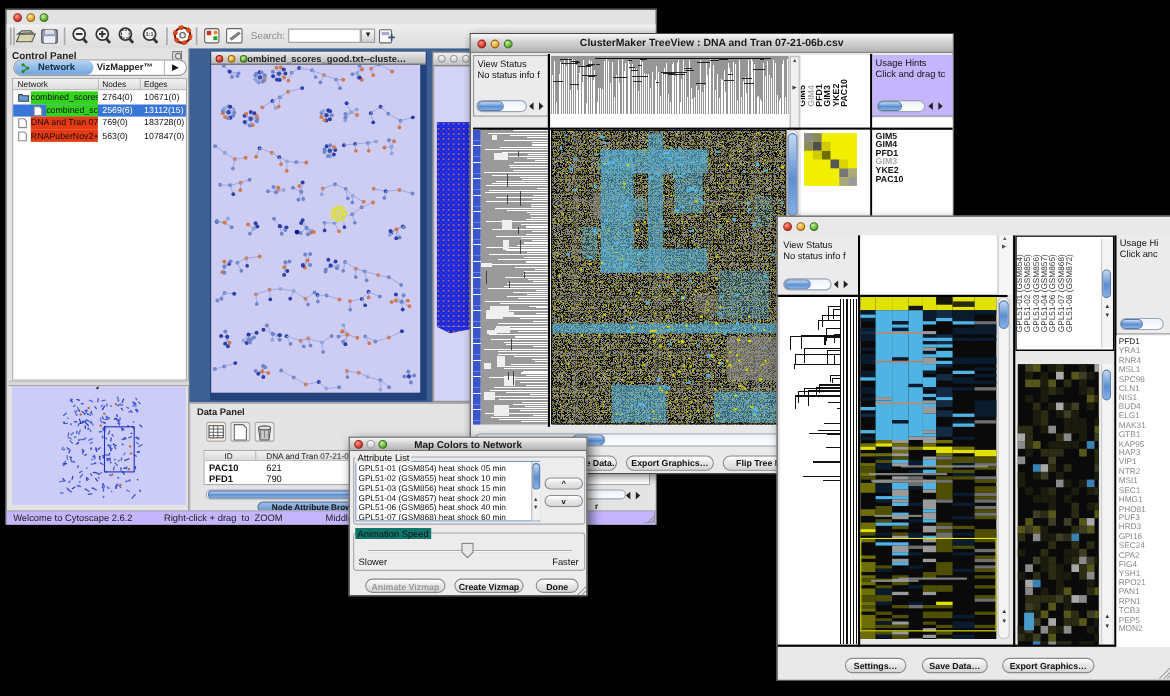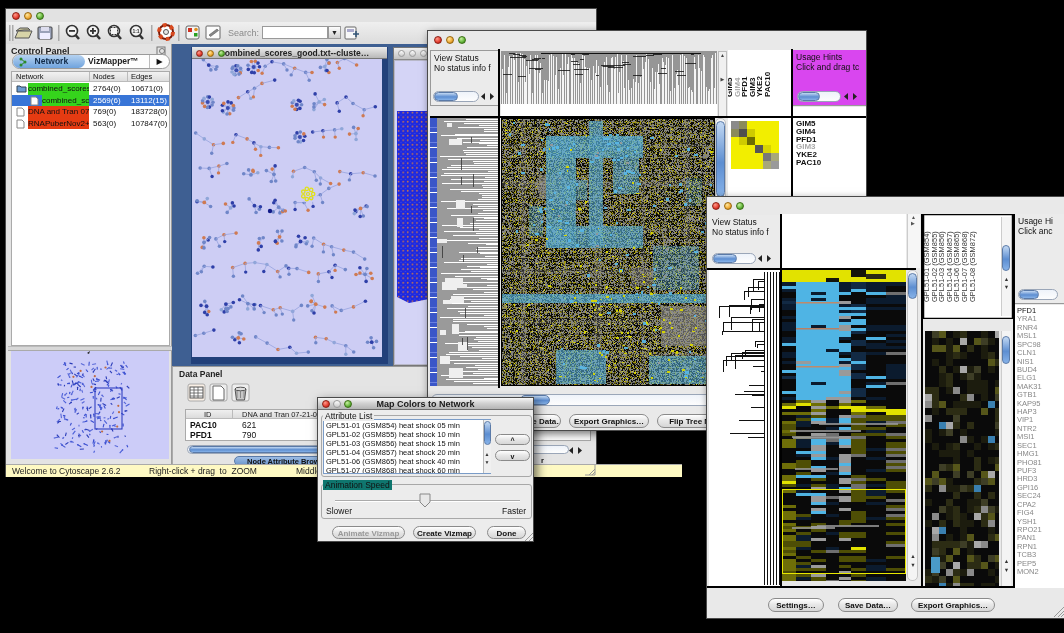--- a/index.html
+++ b/index.html
@@ -1158,30 +1158,31 @@
 </div>
 <div class="aqua" style="left:14px;top:78px;width:382px;height:9px"></div>
 <div class="athumb" style="left:16px;top:79px;width:330px;height:7px"></div>
 <svg class="abs" style="left:394px;top:78px" width="18" height="11" viewBox="0 0 18 11">
           <path d="M6 2 L2 5.5 L6 9 z" fill="#222"></path>
           <path d="M11 2 L15 5.5 L11 9 z" fill="#222"></path>
         </svg>
 <div class="abs" style="left:61px;top:89px;width:110px;height:10px;background:linear-gradient(#9cbce4,#6b95cc);border:1px solid #5a7aa8;border-radius:5px;font-size:7.5px;font-weight:bold;color:#111;text-align:center;line-height:9px;white-space:nowrap;overflow:hidden">Node Attribute Browser</div>
 <div class="abs" style="left:368px;top:89px;font-size:7.5px;font-weight:bold;color:#111">r</div>
 </div>
-<div class="abs" style="left:0;top:455px;width:676px;height:13px;background:#fef9c3;border-top:1px solid #aaa;font-size:8.5px;color:#222;line-height:12px">
+<div class="abs" style="left:0;top:455px;width:590px;height:13px;background:#c4b5fd;border-top:1px solid #aaa;font-size:8.5px;color:#222;line-height:12px">
         <span class="abs" style="left:6px">Welcome to Cytoscape 2.6.2</span>
         <span class="abs" style="left:143px">Right-click + drag&nbsp;&nbsp;to&nbsp;&nbsp;ZOOM</span>
         <span class="abs" style="left:290px">Middle-</span>
       </div>
 <svg class="abs" style="left:578px;top:455px" width="12" height="12">
         <path d="M11 1 L11 11 L1 11 M11 5 L5 11 M11 8 L8 11" stroke="#999" fill="none"></path>
       </svg>
 </div>
 <div class="win" style="left:427px;top:30px;width:440px;height:401px;background:#e9e9e9">
+<div class="tbar" style="height:17px;line-height:17px;font-size:9.5px">ClusterMaker TreeView : DNA and Tran 07-21-06b.csv</div>
 <div class="lt ltr" style="left:6px;top:4.5px"></div>
 <div class="lt lty" style="left:18px;top:4.5px"></div>
 <div class="lt ltg" style="left:30px;top:4.5px"></div>
 <div class="abs" style="left:2px;top:19px;width:69px;height:56px;background:#ebebeb;border:1px solid #999;font-size:8.5px;color:#111;line-height:10px;padding:2px 0 0 3px">View Status<br>No status info f</div>
 <div class="aqua" style="left:5px;top:60px;width:46px;height:11px"></div>
 <div class="athumb" style="left:6px;top:61px;width:24px;height:9px"></div>
 <svg class="abs" style="left:51px;top:60px" width="18" height="11" viewBox="0 0 18 11">
         <path d="M6 2 L2 5.5 L6 9 z" fill="#222"></path>
         <path d="M11 2 L15 5.5 L11 9 z" fill="#222"></path>
       </svg>
@@ -1359,21 +1360,21 @@
 <svg class="abs" style="left:300px;top:19px" width="63" height="66" viewBox="0 0 63 66">
         <rect width="63" height="66" fill="#fff"></rect>
         <text x="6.0" y="49" font-size="8" font-weight="bold" fill="#111" transform="rotate(-90 4.0 49)" font-family="Liberation Sans">GIM5</text>
         <text x="13.6" y="49" font-size="8" font-weight="bold" fill="#aaa" transform="rotate(-90 11.6 49)" font-family="Liberation Sans">GIM4</text>
         <text x="21.2" y="49" font-size="8" font-weight="bold" fill="#111" transform="rotate(-90 19.2 49)" font-family="Liberation Sans">PFD1</text>
         <text x="28.799999999999997" y="49" font-size="8" font-weight="bold" fill="#111" transform="rotate(-90 26.799999999999997 49)" font-family="Liberation Sans">GIM3</text>
         <text x="36.4" y="49" font-size="8" font-weight="bold" fill="#111" transform="rotate(-90 34.4 49)" font-family="Liberation Sans">YKE2</text>
         <text x="44.0" y="49" font-size="8" font-weight="bold" fill="#111" transform="rotate(-90 42.0 49)" font-family="Liberation Sans">PAC10</text>
       </svg>
 <div class="blk" style="left:363px;top:18px;width:2px;height:150px"></div>
-<div class="abs" style="left:365px;top:19px;width:73px;height:56px;background:#d946ef;border-bottom:1px solid #999;font-size:8.5px;color:#111;line-height:10px;padding:2px 0 0 3px">Usage Hints<br>Click and drag tc</div>
+<div class="abs" style="left:365px;top:19px;width:73px;height:56px;background:#c4b5fd;border-bottom:1px solid #999;font-size:8.5px;color:#111;line-height:10px;padding:2px 0 0 3px">Usage Hints<br>Click and drag tc</div>
 <div class="aqua" style="left:369px;top:60px;width:44px;height:11px"></div>
 <div class="athumb" style="left:370px;top:61px;width:22px;height:9px"></div>
 <svg class="abs" style="left:414px;top:60px" width="18" height="11" viewBox="0 0 18 11">
         <path d="M6 2 L2 5.5 L6 9 z" fill="#222"></path>
         <path d="M11 2 L15 5.5 L11 9 z" fill="#222"></path>
       </svg>
 <div class="abs" style="left:365px;top:76px;width:73px;height:92px;background:#fff"></div>
 <div class="blk" style="left:2px;top:85px;width:436px;height:2px"></div>
 <div class="abs" style="left:300px;top:87px;width:63px;height:81px;background:#fff"></div>
 <svg class="abs" style="left:303px;top:90px" width="48" height="48" viewBox="0 0 48 48">

